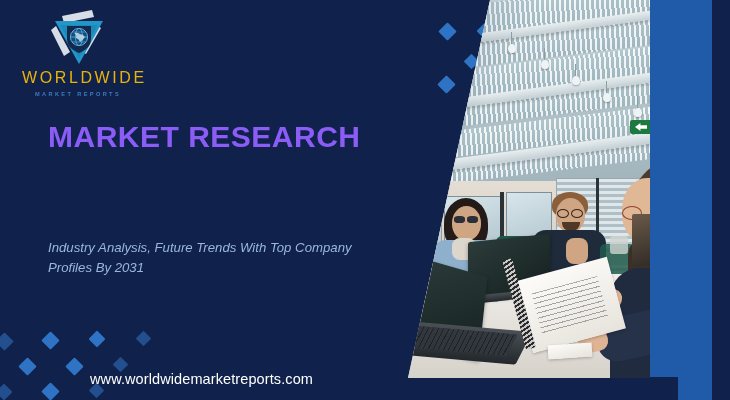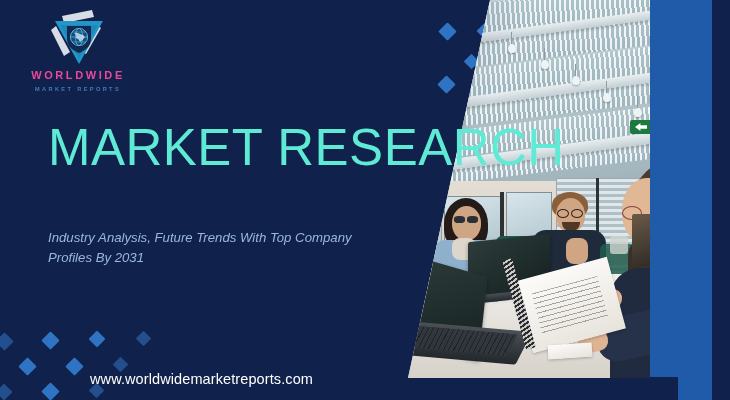--- a/index.html
+++ b/index.html
@@ -201,60 +201,60 @@
     left:26px; top:0;
     width:62px; height:62px;
   }
   .logo-text {
     position:absolute;
     left:0; top:62px;
     width:112px;
     text-align:center;
   }
   .logo-title {
-    color:#ec4899;
-    font-size:11px;
-    font-weight:700;
+    color:#eab308;
+    font-size:16px;
+    font-weight:400;
     letter-spacing:2.6px;
     line-height:1;
   }
   .logo-sub {
     color:#3f7bbd;
     font-size:5.6px;
     font-weight:600;
     letter-spacing:2.4px;
     margin-top:5px;
   }
 
   
   .headline {
     position:absolute;
     left:48px; top:122px;
     width:420px;
   }
   .h-line1 {
-    color:#5eead4;
-    font-size:51px;
-    font-weight:400;
+    color:#8b5cf6;
+    font-size:30px;
+    font-weight:700;
     letter-spacing:.5px;
     line-height:1.02;
     white-space:nowrap;
   }
   .h-line2 {
     color:#4d9ff0;
     font-size:43px;
     font-weight:700;
     letter-spacing:.5px;
     line-height:1.02;
     margin-top:4px;
     white-space:nowrap;
   }
   .subhead {
     position:absolute;
-    left:48px; top:228px;
+    left:48px; top:238px;
     width:320px;
     color:#9bb6dd;
     font-size:13.2px;
     font-style:italic;
     line-height:1.5;
   }
 
   
   .footer-url {
     position:absolute;

